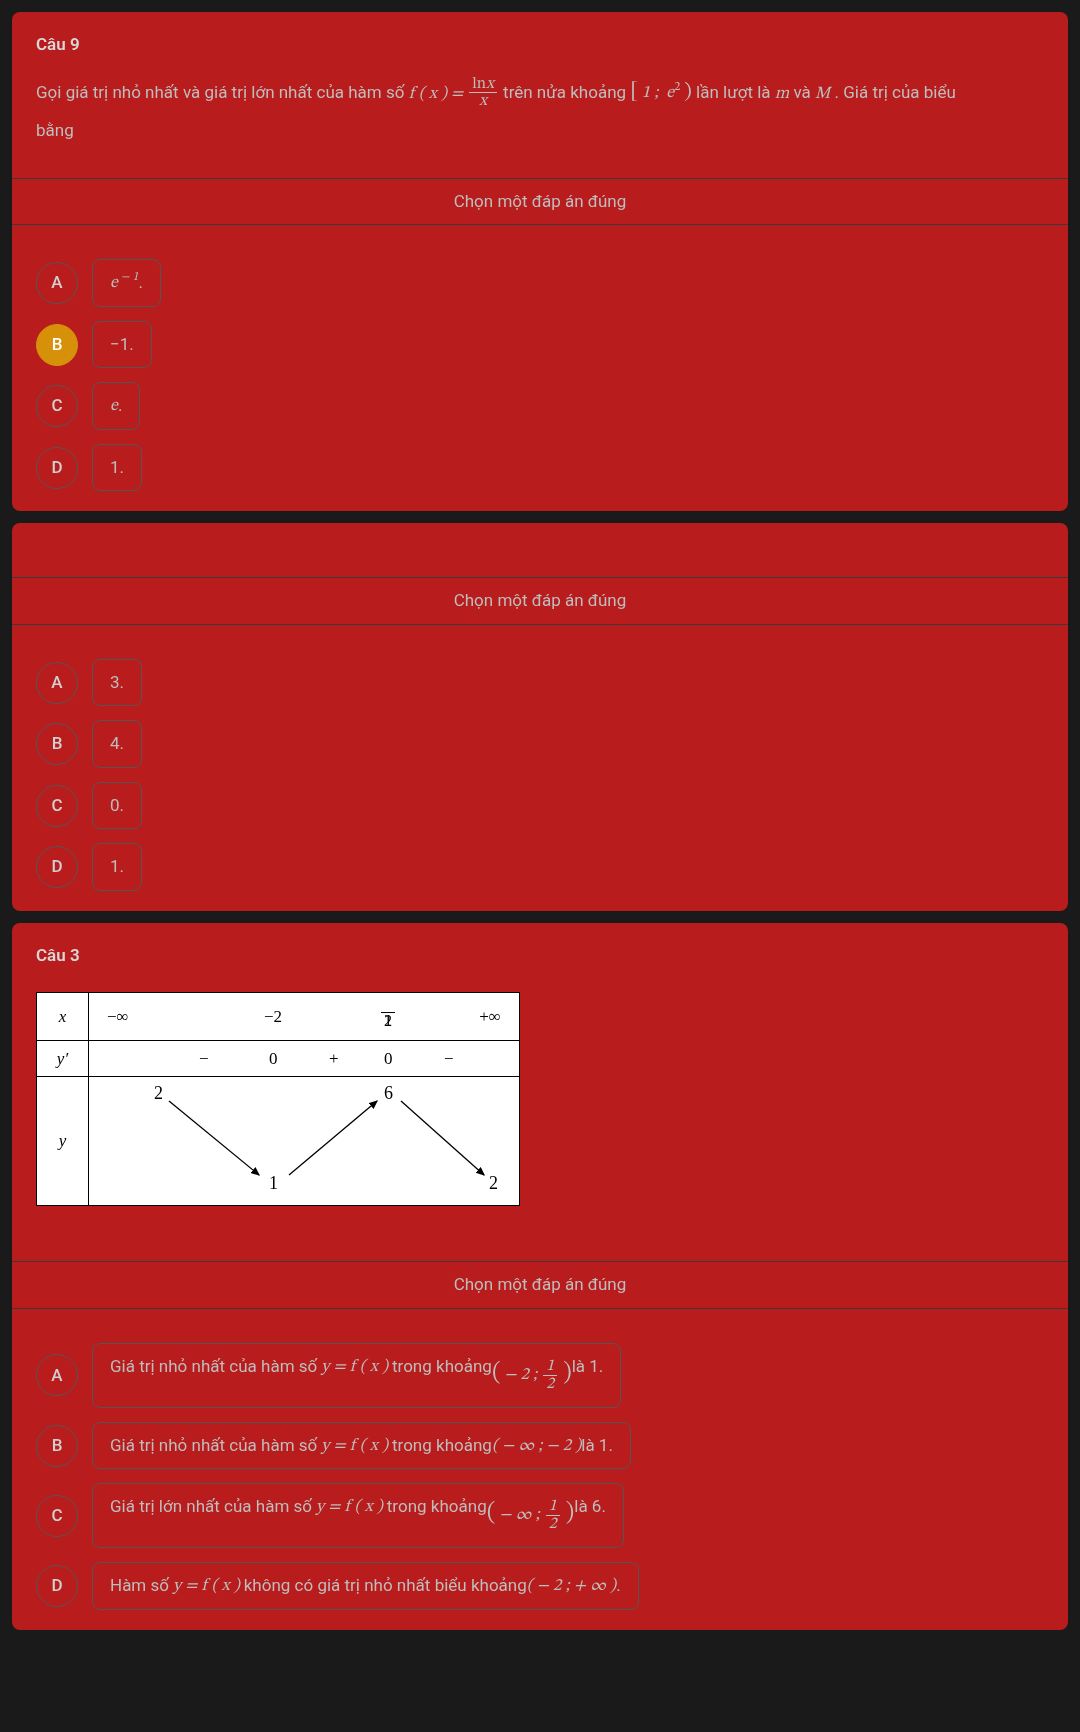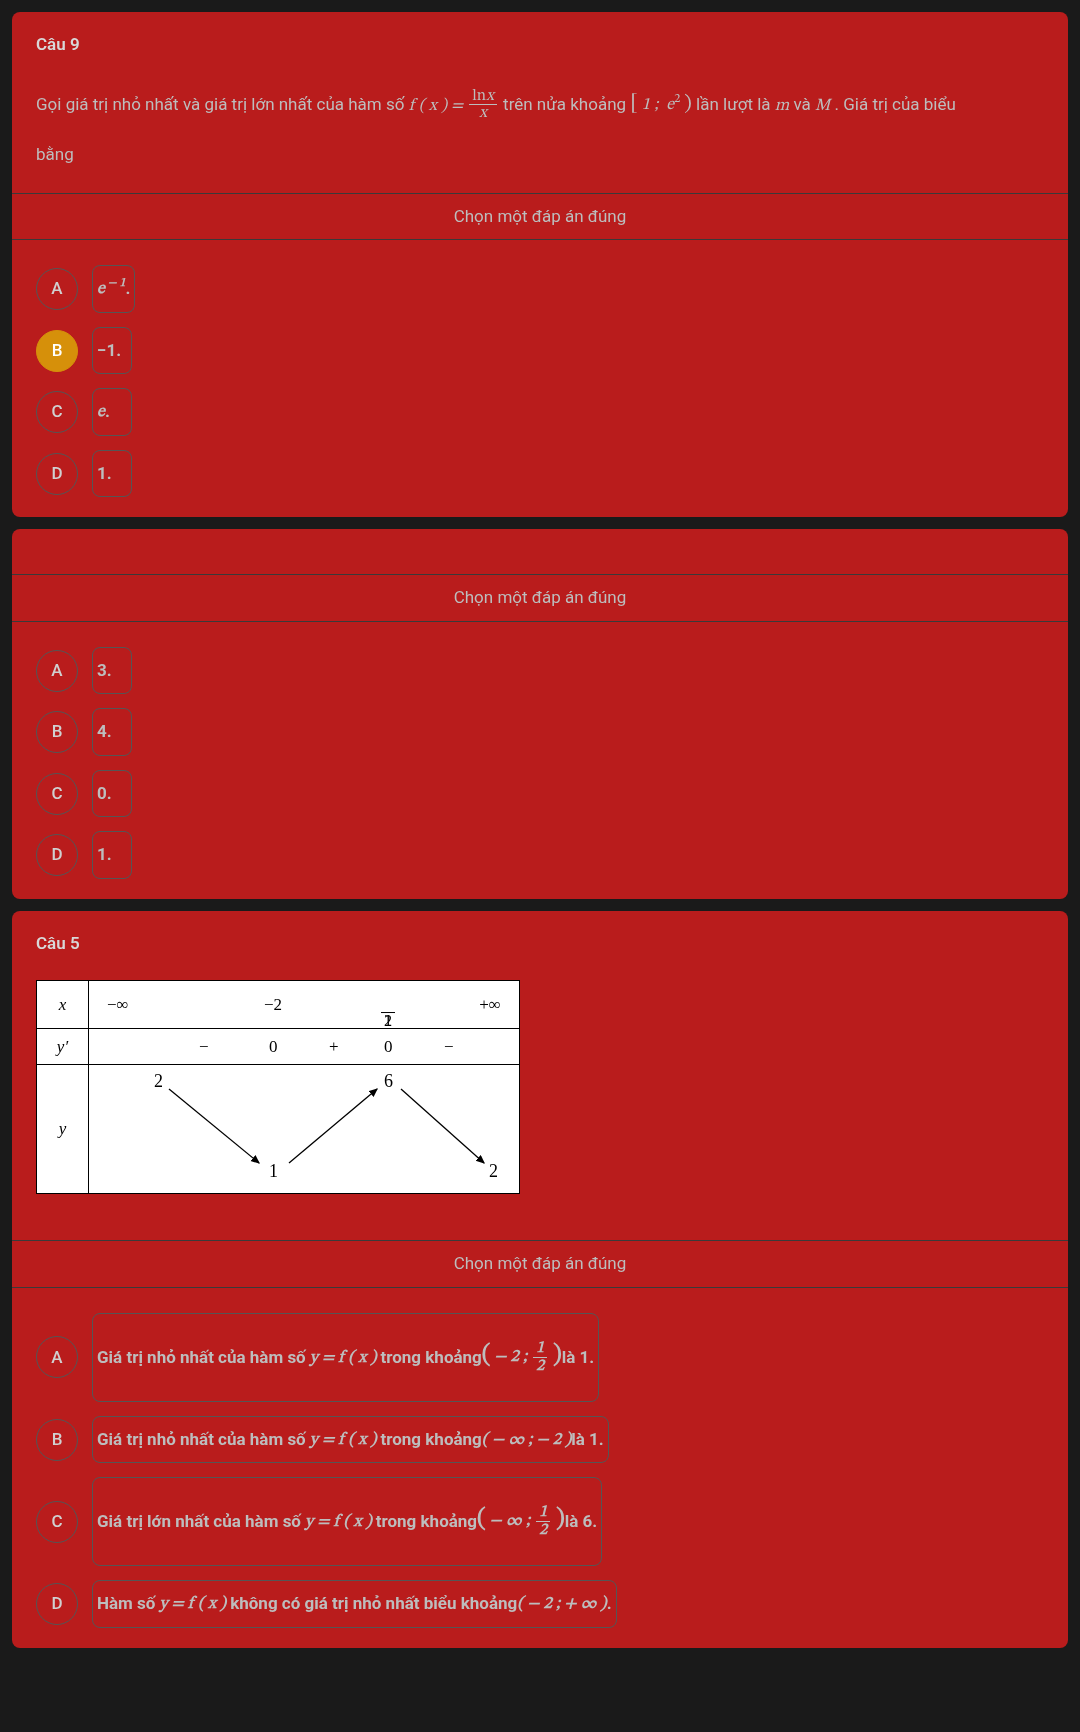--- a/index.html
+++ b/index.html
@@ -29,58 +29,56 @@
     font-family: "Cambria Math", "STIX Two Math", "Times New Roman", serif;
     font-style: italic;
   }
   .mathup { font-style: normal; }
   .frac {
     display: inline-block;
     vertical-align: middle;
     text-align: center;
     font-size: 0.95em;
     line-height: 1.05;
-    margin: 16px 2px;
+    margin: 4px 2px;
   }
   .frac .num { display: block; padding: 0 3px; }
   .frac .den { display: block; border-top: 1px solid #bdbdbd; padding: 0 3px; }
   .instruction {
     text-align: center;
     color: #bdbdbd;
     border-top: 1px solid #3a3a3a;
     border-bottom: 1px solid #3a3a3a;
     padding: 10px 0;
-    margin: 25px -24px;
+    margin: 34px -24px;
   }
   .options { display: flex; flex-direction: column; gap: 14px; margin-top: 6px; }
   .opt-row { display: flex; align-items: center; gap: 14px; }
   .opt-letter {
     width: 42px; height: 42px;
     border-radius: 50%;
     border: 1px solid #555;
     display: flex; align-items: center; justify-content: center;
     color: #d0d0d0; font-weight: 500;
     flex-shrink: 0;
     cursor: pointer;
   }
   .opt-letter.selected {
     background: #d6900a;
     border-color: #d6900a;
     color: #fff;
   }
   .opt-body {
     border: 1px solid #555;
     border-radius: 8px;
-    padding: 10px 4px;
+    padding: 10px 17px;
     color: #bdbdbd;
     cursor: pointer;
     min-width: 40px;
     display: inline-flex;
-    align-items: center;
-    font-weight: bold;
   }
   sup { font-size: 0.72em; vertical-align: super; line-height: 0; }
 
   
   .vartable-wrap {
     background: #fff;
     color: #000;
     display: inline-block;
     padding: 0;
     margin: 10px 0 14px 0;
@@ -171,21 +169,21 @@
       <div class="opt-body">0.</div>
     </div>
     <div class="opt-row">
       <div class="opt-letter">D</div>
       <div class="opt-body">1.</div>
     </div>
   </div>
 </div>
 
 <div class="question-card">
-  <div class="q-title">Câu 5</div>
+  <div class="q-title">Câu 3</div>
 
   <div class="vartable-wrap">
     <table class="vartable">
       <tbody>
           <tr class="vt-row-x">
         <td class="lbl">x</td>
         <td class="vt-xcell">
           <span style="left:18px;">−∞</span>
           <span style="left:175px;">−2</span>
           <span style="left:290px;" class="frac">

